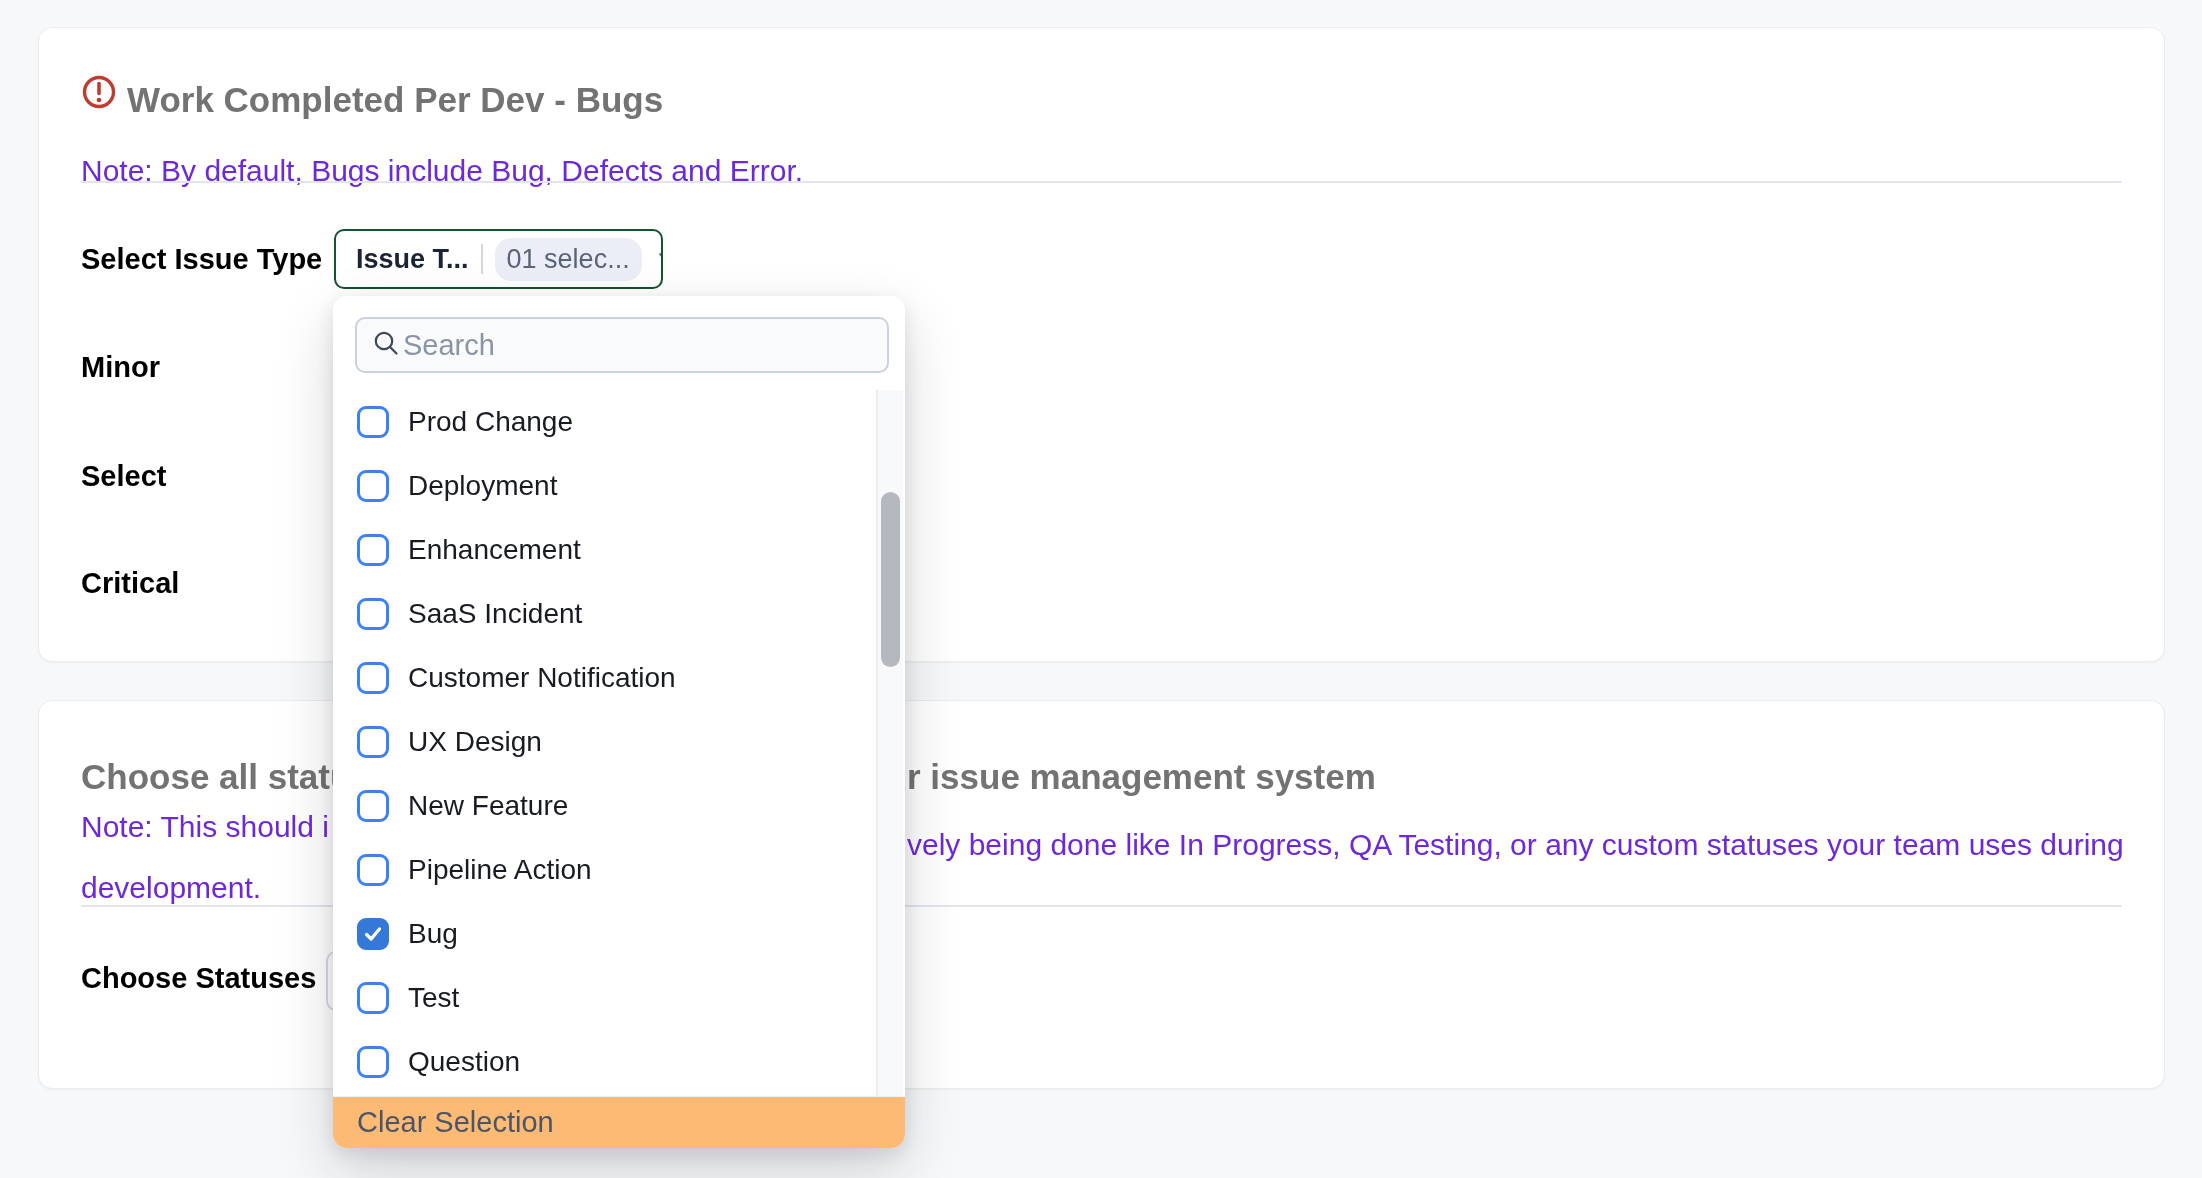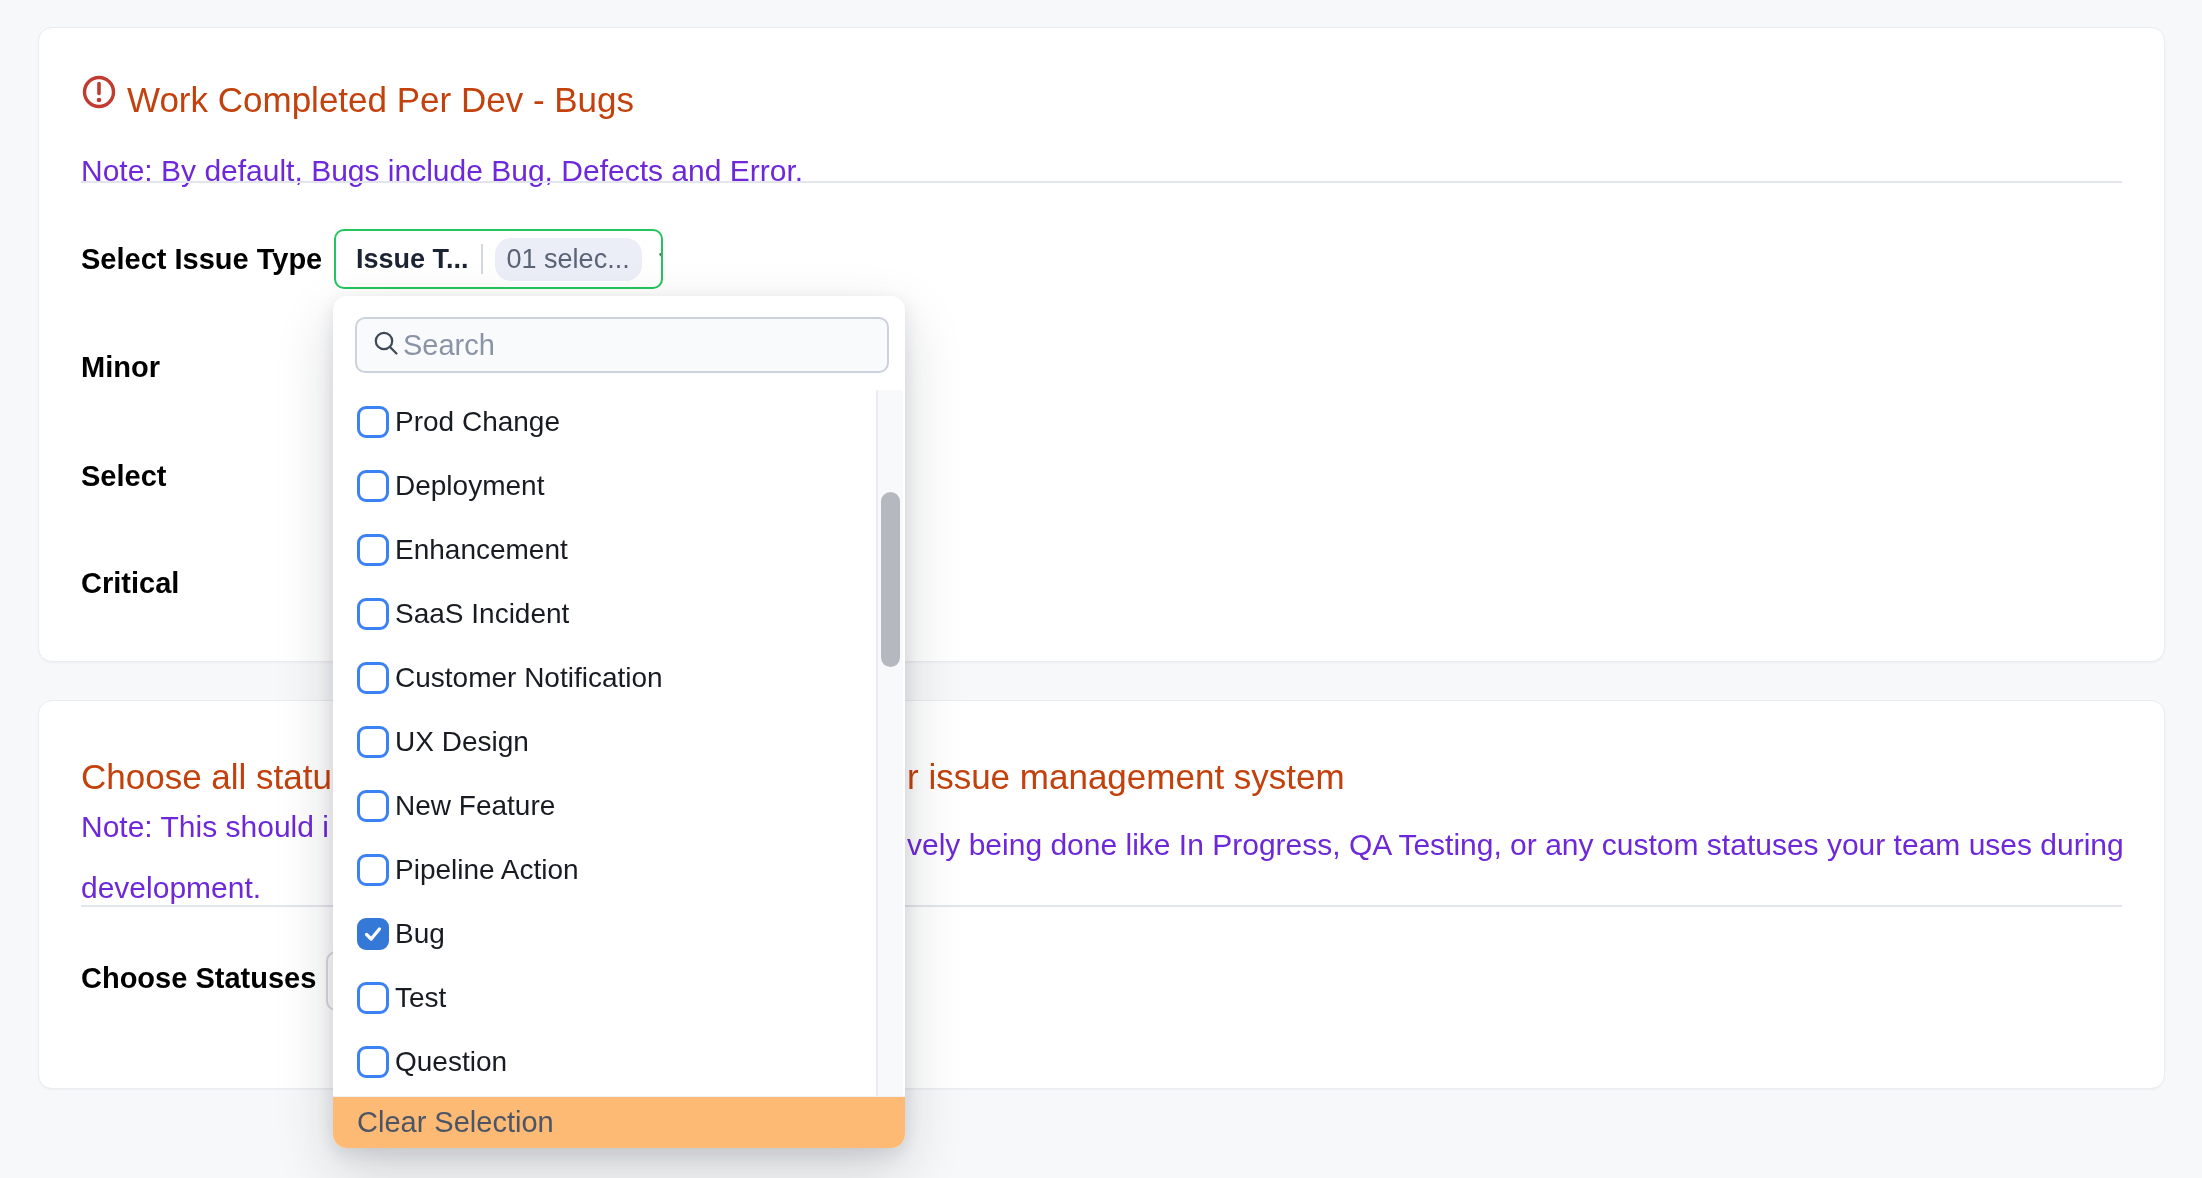--- a/index.html
+++ b/index.html
@@ -16,21 +16,21 @@
   
   .card{
     position:absolute;left:38px;width:2125px;
     background:#ffffff;border:1px solid #eaecef;border-radius:14px;
     box-shadow:0 1px 2px rgba(16,24,40,.04);
   }
   #card1{top:27px;height:633px;}
   #card2{top:700px;height:387px;}
 
   .card-title{
-    position:absolute;font-size:35px;font-weight:400;color:#c2410c;
+    position:absolute;font-size:35px;font-weight:700;color:#737373;
     line-height:44px;white-space:nowrap;margin-top:8px;
   }
   .note{
     position:absolute;font-size:30px;font-weight:400;color:#6d28d9;
     line-height:38px;white-space:nowrap;
   }
   .divider{
     position:absolute;left:42px;right:42px;height:0;
     border-top:2px solid #e3e5ed;
   }
@@ -38,21 +38,21 @@
     position:absolute;left:42px;font-size:29px;font-weight:600;color:#000000;
     line-height:40px;white-space:nowrap;
   }
 
   
   .alert-icon{position:absolute;left:42px;top:46px;width:36px;height:36px;}
 
   
   .trigger{
     position:absolute;left:295px;top:201px;width:329px;height:60px;
-    background:#fff;border:2px solid #22c55e;border-radius:10px;
+    background:#fff;border:2px solid #14532d;border-radius:10px;
     display:flex;align-items:center;gap:12px;
     padding:0 12px 0 20px;box-sizing:border-box;cursor:pointer;overflow:hidden;
   }
   .trigger-label{font-size:27px;font-weight:600;color:#1c2433;white-space:nowrap;}
   .trigger-sep{width:2px;height:30px;background:#d3d7e0;flex:0 0 auto;}
   .trigger-pill{
     background:#eceef7;border-radius:16px;padding:6px 12px;
     font-size:27px;color:#5b6477;white-space:nowrap;
   }
   .chev{flex:0 0 auto;}
@@ -78,21 +78,21 @@
     border:none;outline:none;background:transparent;flex:1;
     font-family:"Liberation Sans", sans-serif;
     font-size:29px;color:#16181d;min-width:0;
   }
   .search-input::placeholder{color:#8b94a5;}
 
   .list{
     position:absolute;left:0;top:94px;width:543px;height:706px;overflow:hidden;
   }
   .item{
-    height:64px;display:flex;align-items:center;gap:6px;
+    height:64px;display:flex;align-items:center;gap:19px;
     padding-left:24px;cursor:pointer;
   }
   .cb{
     width:32px;height:32px;border:3px solid #3b82f6;border-radius:9px;
     box-sizing:border-box;background:#fff;flex:0 0 auto;
     display:flex;align-items:center;justify-content:center;
   }
   .cb svg{display:none;}
   .cb.checked{background:#3478d8;border-color:#3478d8;}
   .cb.checked svg{display:block;}

